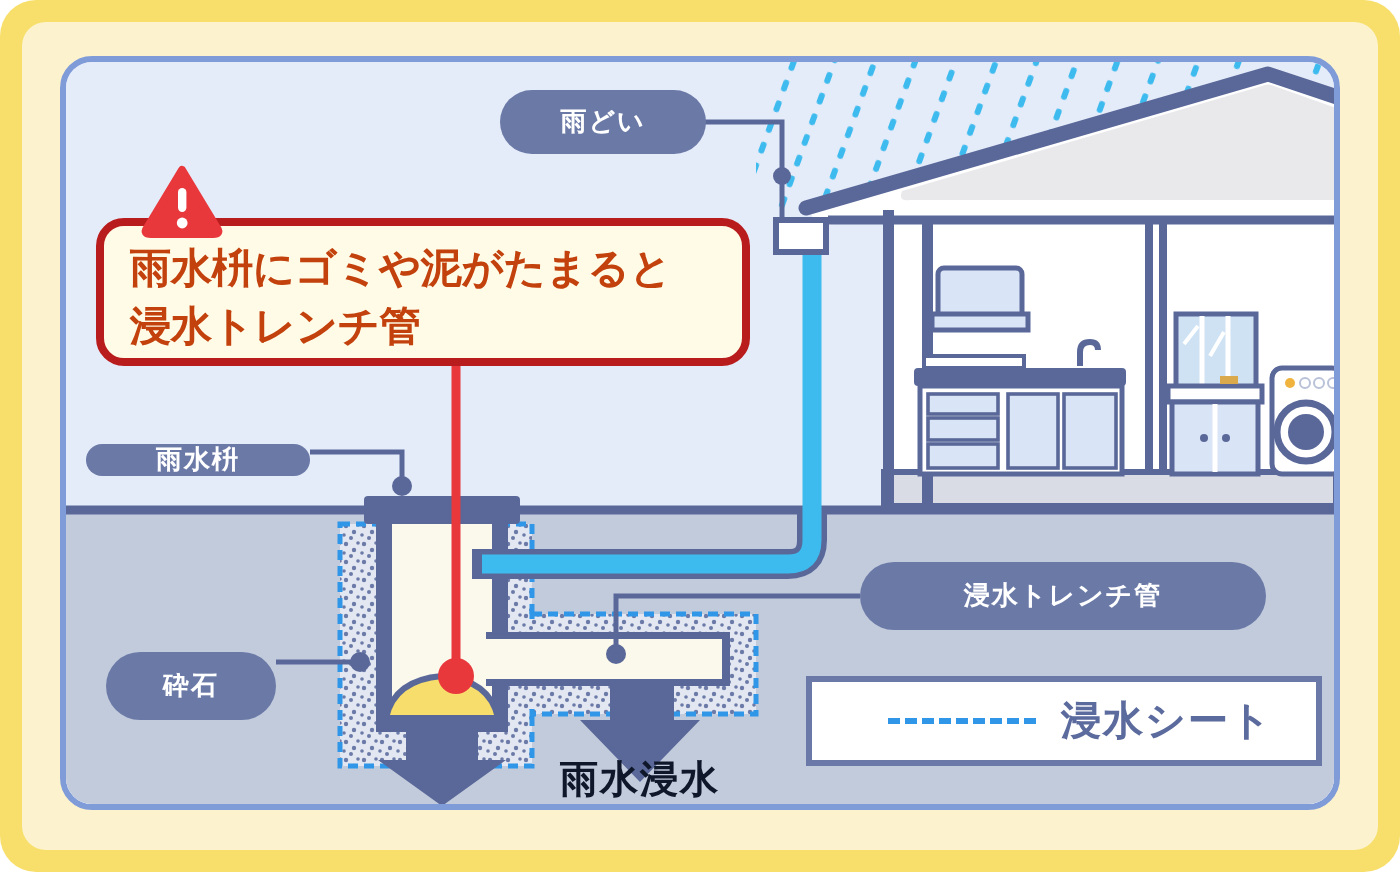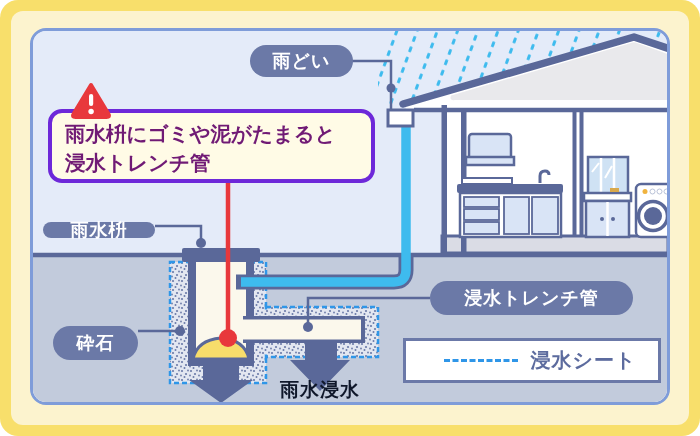--- a/index.html
+++ b/index.html
@@ -13,31 +13,31 @@
   .mat{position:absolute;inset:11px;background:#FCF3CE;border-radius:12px;}
   .panel{
     position:absolute;left:30px;top:28px;width:640px;height:377px;
     background:#E4EBF9;border:3px solid #7F9CD9;border-radius:16px;
     overflow:hidden;
   }
   .scene{position:absolute;left:-33px;top:-31px;width:700px;height:436px;}
   .pill{
     position:absolute;display:flex;align-items:center;justify-content:center;
     background:#6B79A7;color:#fff;border-radius:17px;
-    font-size:18px;font-weight:bold;letter-spacing:1px;line-height:1;
+    font-size:13px;font-weight:bold;letter-spacing:1px;line-height:1;
   }
   .pill-gutter{left:250px;top:45px;width:103px;height:32px;}
   .pill-basin{left:43px;top:210px;width:112px;height:16px;margin-top:12px;}
   .pill-stone{left:53px;top:314px;width:85px;height:34px;margin-top:12px;}
   .pill-trench{left:430px;top:281px;width:203px;height:34px;}
   .warning-box{
     position:absolute;left:48px;top:109px;width:327px;height:74px;
-    background:#FFFBE6;border:4px solid #6d28d9;border-radius:14px;
+    background:#FFFBE6;border:4px solid #b91c1c;border-radius:14px;
     padding:7px 10px 0 13px;
-    color:#701a75;font-size:20.5px;font-weight:bold;line-height:29px;
+    color:#c2410c;font-size:20.5px;font-weight:bold;line-height:29px;
     white-space:nowrap;
   }
   .warning-icon{position:absolute;left:70px;top:82px;width:42px;height:37px;}
   .legend{
     position:absolute;left:403px;top:338px;width:258px;height:45px;
     background:#fff;border:3px solid #6B79A8;
     display:flex;align-items:center;justify-content:center;gap:13px;padding-left:16px;
   }
   .legend-dash{width:74px;height:0;border-top:3px dashed #2F96E8;}
   .legend-text{color:#5C6B9E;font-size:20px;font-weight:bold;letter-spacing:1px;}

